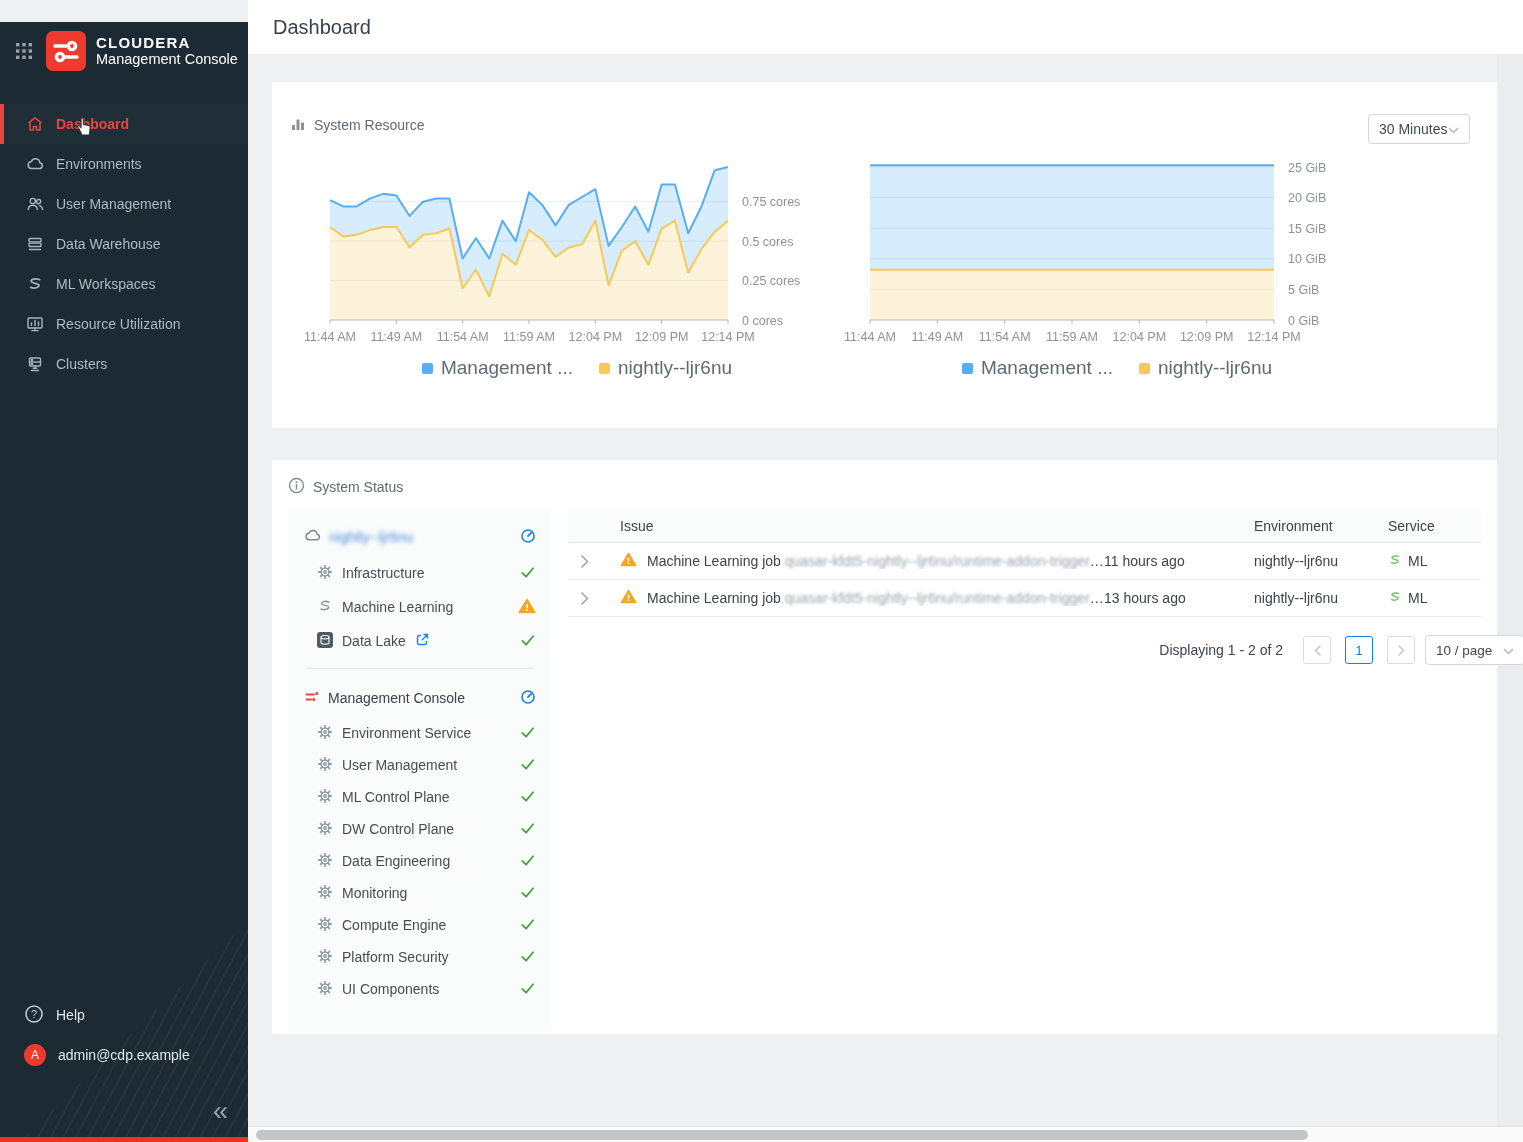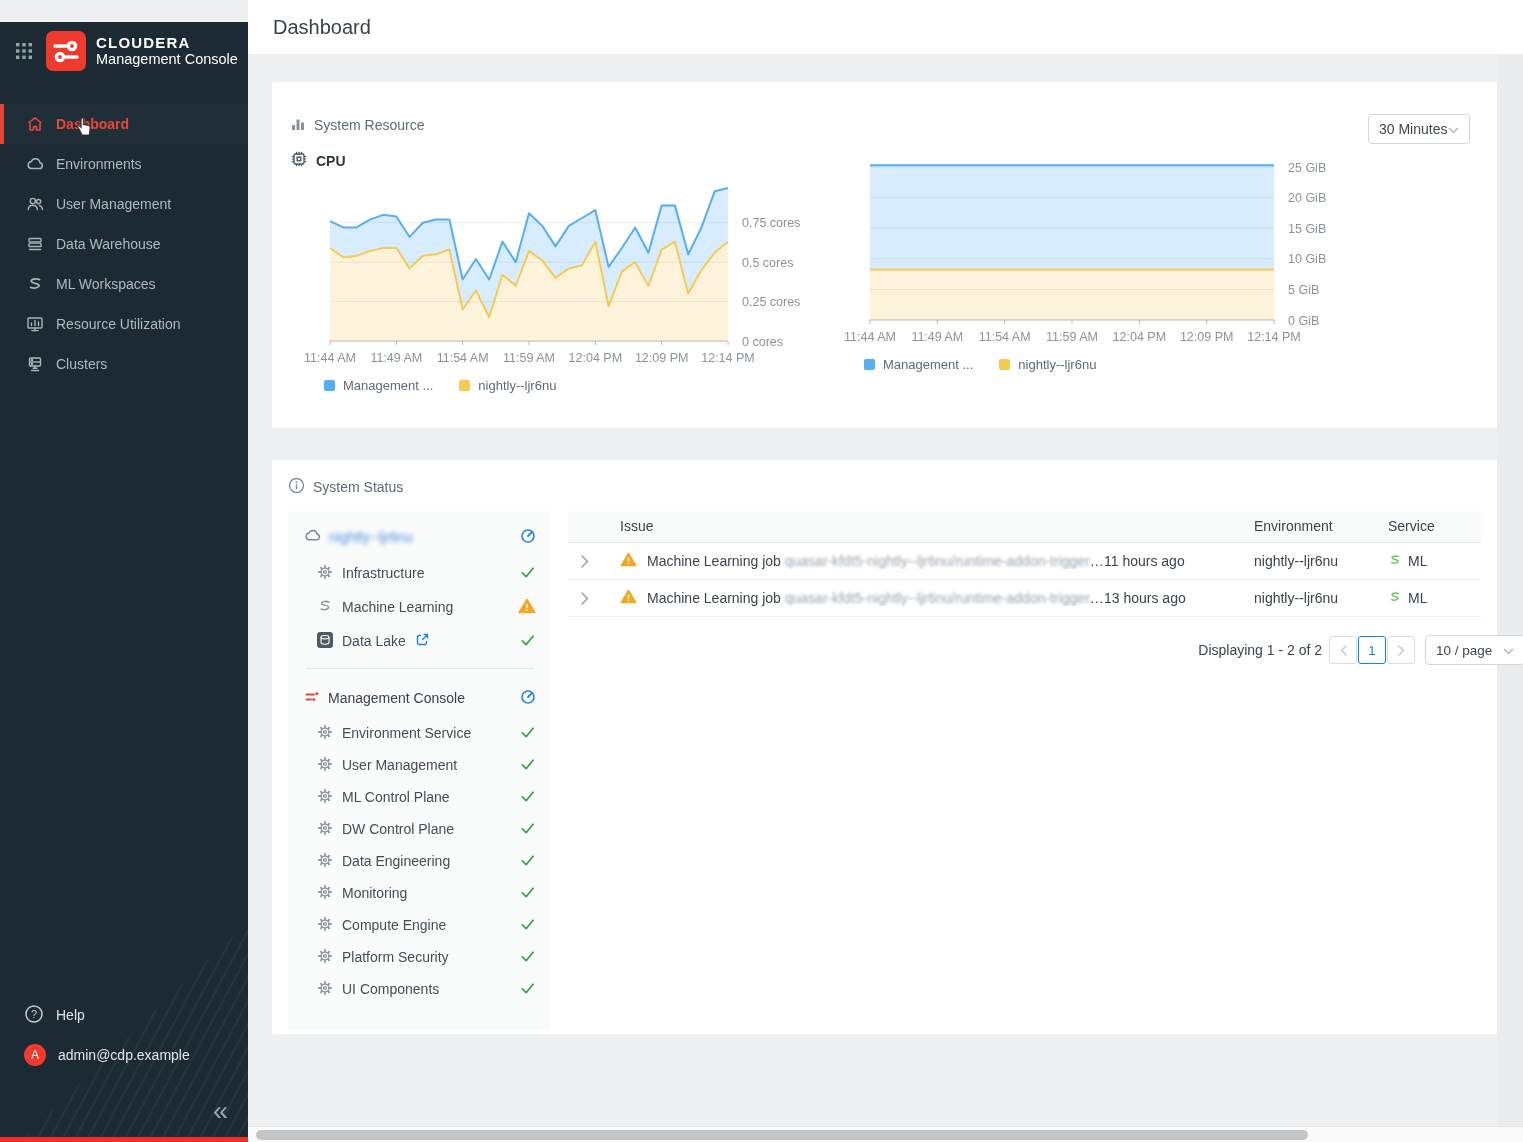--- a/index.html
+++ b/index.html
@@ -44,21 +44,21 @@
   .hscrollbar .thumb { position:absolute; left:8px; top:3px; width:1052px; height:10px; border-radius:5px; background:#c3c5c7; cursor:pointer; }
 
   .card-head { display:flex; align-items:center; gap:8px; color:#5f6b73; font-size:14px; position:relative; height:22px; }
   .time-select { position:absolute; right:9px; top:0; width:102px; height:30px; border:1px solid #d4d7d9; border-radius:4px; background:#fff;
      display:flex; align-items:center; justify-content:space-between; padding:0 10px; color:#3f474d; cursor:pointer; z-index:2; }
 
   .charts-row { display:flex; margin-top:14px; }
   .chart-block { width:540px; }
   .chart-title { display:flex; align-items:center; gap:8px; font-weight:bold; color:#2f383e; }
   .chart-svg { margin-left:8px; margin-top:2px; }
-  .legend { display:flex; gap:26px; margin-left:34px; font-size:13px; color:#5f6b73; }
+  .legend { display:flex; gap:26px; margin-left:34px; font-size:19px; color:#5f6b73;justify-content:center; }
   .lg { display:flex; align-items:center; gap:8px; }
   .sw { width:11px; height:11px; border-radius:2px; display:inline-block; }
   .card-footer { display:flex; justify-content:flex-end; align-items:center; gap:6px; margin-top:14px; color:#5f6b73; }
   .card-footer a { color:#1a82e8; text-decoration:none; cursor:pointer; }
 
   .status-body { display:flex; margin-top:12px; align-items:flex-start; }
   .status-panel { width:262px; background:#fafbfb; padding:8px 14px 26px 16px; flex-shrink:0; }
   .sp-head { display:flex; align-items:center; height:38px; gap:8px; }
   .sp-env-name { color:#4a90d9; font-weight:500; filter:blur(2px); cursor:pointer; }
   .sp-con-name { color:#39434a; font-weight:500; }
@@ -71,21 +71,21 @@
   .tgrid { display:grid; grid-template-columns:34px 1fr 150px 134px 93px; align-items:center; }
   .thead { height:33px; background:#fafbfb; border-bottom:1px solid #e8e9e9; color:#3a444b; }
   .th-issue, .issue-cell { padding-left:18px; }
   .trow { height:37px; border-bottom:1px solid #ececec; }
   .expand { display:flex; justify-content:center; cursor:pointer; }
   .issue-cell { display:flex; align-items:center; gap:10px; min-width:0; }
   .issue-txt { white-space:nowrap; overflow:hidden; text-overflow:ellipsis; }
   .job { color:#9aa3ab; filter:blur(1.5px); cursor:pointer; }
   .svc-cell { display:flex; align-items:center; gap:6px; }
 
-  .page-row { display:flex; align-items:center; justify-content:flex-end; gap:1px; margin-top:17px; position:relative; height:32px; padding-right:66px; }
+  .page-row { display:flex; align-items:center; justify-content:flex-end; gap:14px; margin-top:17px; position:relative; height:32px; padding-right:66px; }
   .pbtn { width:28px; height:28px; border:1px solid #d9dcde; border-radius:3px; background:#fff; display:flex; align-items:center; justify-content:center; cursor:pointer; }
   .pbtn.cur { border-color:#1283e0; color:#1283e0; }
   .psel { position:absolute; right:-44px; top:1px; width:100px; height:30px; border:1px solid #d4d7d9; border-radius:4px; background:#fff;
      display:flex; align-items:center; justify-content:space-between; padding:0 10px; font-size:13.5px; color:#3f474d; cursor:pointer; z-index:3; }
 </style>
 </head>
 <body>
 
 <div class="app">
 
@@ -235,32 +235,20 @@
             <span>
               <svg width="11" height="7" viewBox="0 0 11 7" fill="none" stroke="#b3b8bb" stroke-width="1.5">
                   <path d="M1 1l4.5 4.5L10 1"></path>
                 </svg>
             </span>
           </div>
         </div>
 
         <div class="charts-row">
           <div class="chart-block">
-            <div class="chart-title">
-              <span>
-                <svg width="18" height="18" viewBox="0 0 18 18" fill="none" stroke="#4a545b" stroke-width="1.4">
-                    <rect x="4" y="4" width="10" height="10" rx="1.5"></rect>
-                    <rect x="7.2" y="7.2" width="3.6" height="3.6"></rect>
-                    <g stroke-width="1.2">
-                      <path d="M6.5 4V1.8M9 4V1.8M11.5 4V1.8M6.5 16.2V14M9 16.2V14M11.5 16.2V14M4 6.5H1.8M4 9H1.8M4 11.5H1.8M16.2 6.5H14M16.2 9H14M16.2 11.5H14"></path>
-                    </g>
-                  </svg>
-              </span>
-              <span>CPU</span>
-            </div>
             <div class="chart-svg" id="cpu-chart"><svg width="512" height="202">
                   <line x1="32" y1="49.730769230769226" x2="430" y2="49.730769230769226" stroke="#ebecec" stroke-width="1"></line>
                   <line x1="32" y1="89.15384615384616" x2="430" y2="89.15384615384616" stroke="#ebecec" stroke-width="1"></line>
                   <line x1="32" y1="128.5769230769231" x2="430" y2="128.5769230769231" stroke="#ebecec" stroke-width="1"></line>
                   <polygon points="32,168 32,74.96153846153847 45.266666666666666,84.42307692307693 58.53333333333333,82.84615384615384 71.8,78.11538461538463 85.06666666666666,74.96153846153847 98.33333333333333,74.96153846153847 111.6,95.46153846153847 124.86666666666666,82.84615384615384 138.13333333333333,81.26923076923077 151.4,76.53846153846155 164.66666666666666,136.46153846153845 177.93333333333334,117.53846153846153 191.2,144.34615384615384 204.46666666666667,101.76923076923077 217.73333333333332,112.80769230769232 231,78.11538461538463 244.26666666666668,87.57692307692308 257.5333333333333,104.92307692307692 270.8,95.46153846153847 284.06666666666666,92.3076923076923 297.3333333333333,68.65384615384616 310.6,133.30769230769232 323.8666666666667,98.61538461538461 337.1333333333333,89.15384615384616 350.4,112.80769230769232 363.6666666666667,76.53846153846155 376.93333333333334,68.65384615384616 390.2,120.6923076923077 403.46666666666664,97.03846153846153 416.73333333333335,79.69230769230768 430,68.65384615384616 430,168" fill="rgba(247,202,85,0.22)"></polygon>
                   <polygon points="32,48.15384615384616 45.266666666666666,54.46153846153847 58.53333333333333,54.46153846153847 71.8,46.576923076923066 85.06666666666666,41.846153846153854 98.33333333333333,43.423076923076934 111.6,63.923076923076934 124.86666666666666,49.730769230769226 138.13333333333333,46.576923076923066 151.4,46.576923076923066 164.66666666666666,106.5 177.93333333333334,86 191.2,106.5 204.46666666666667,68.65384615384616 217.73333333333332,89.15384615384616 231,40.26923076923079 244.26666666666668,52.88461538461539 257.5333333333333,73.38461538461537 270.8,52.88461538461539 284.06666666666666,45 297.3333333333333,37.11538461538461 310.6,93.88461538461539 323.8666666666667,74.96153846153847 337.1333333333333,54.46153846153847 350.4,79.6923076923077 363.6666666666667,32.38461538461539 376.93333333333334,32.38461538461539 390.2,81.26923076923077 403.46666666666664,54.46153846153847 416.73333333333335,18.19230769230768 430,15.038461538461547 430,68.65384615384616 416.73333333333335,79.69230769230768 403.46666666666664,97.03846153846153 390.2,120.6923076923077 376.93333333333334,68.65384615384616 363.6666666666667,76.53846153846155 350.4,112.80769230769232 337.1333333333333,89.15384615384616 323.8666666666667,98.61538461538461 310.6,133.30769230769232 297.3333333333333,68.65384615384616 284.06666666666666,92.3076923076923 270.8,95.46153846153847 257.5333333333333,104.92307692307692 244.26666666666668,87.57692307692308 231,78.11538461538463 217.73333333333332,112.80769230769232 204.46666666666667,101.76923076923077 191.2,144.34615384615384 177.93333333333334,117.53846153846153 164.66666666666666,136.46153846153845 151.4,76.53846153846155 138.13333333333333,81.26923076923077 124.86666666666666,82.84615384615384 111.6,95.46153846153847 98.33333333333333,74.96153846153847 85.06666666666666,74.96153846153847 71.8,78.11538461538463 58.53333333333333,82.84615384615384 45.266666666666666,84.42307692307693 32,74.96153846153847" fill="rgba(87,174,242,0.24)"></polygon>
                   <polyline points="32,74.96153846153847 45.266666666666666,84.42307692307693 58.53333333333333,82.84615384615384 71.8,78.11538461538463 85.06666666666666,74.96153846153847 98.33333333333333,74.96153846153847 111.6,95.46153846153847 124.86666666666666,82.84615384615384 138.13333333333333,81.26923076923077 151.4,76.53846153846155 164.66666666666666,136.46153846153845 177.93333333333334,117.53846153846153 191.2,144.34615384615384 204.46666666666667,101.76923076923077 217.73333333333332,112.80769230769232 231,78.11538461538463 244.26666666666668,87.57692307692308 257.5333333333333,104.92307692307692 270.8,95.46153846153847 284.06666666666666,92.3076923076923 297.3333333333333,68.65384615384616 310.6,133.30769230769232 323.8666666666667,98.61538461538461 337.1333333333333,89.15384615384616 350.4,112.80769230769232 363.6666666666667,76.53846153846155 376.93333333333334,68.65384615384616 390.2,120.6923076923077 403.46666666666664,97.03846153846153 416.73333333333335,79.69230769230768 430,68.65384615384616" fill="none" stroke="#f7ca55" stroke-width="2" stroke-linejoin="round"></polyline>
                   <polyline points="32,48.15384615384616 45.266666666666666,54.46153846153847 58.53333333333333,54.46153846153847 71.8,46.576923076923066 85.06666666666666,41.846153846153854 98.33333333333333,43.423076923076934 111.6,63.923076923076934 124.86666666666666,49.730769230769226 138.13333333333333,46.576923076923066 151.4,46.576923076923066 164.66666666666666,106.5 177.93333333333334,86 191.2,106.5 204.46666666666667,68.65384615384616 217.73333333333332,89.15384615384616 231,40.26923076923079 244.26666666666668,52.88461538461539 257.5333333333333,73.38461538461537 270.8,52.88461538461539 284.06666666666666,45 297.3333333333333,37.11538461538461 310.6,93.88461538461539 323.8666666666667,74.96153846153847 337.1333333333333,54.46153846153847 350.4,79.6923076923077 363.6666666666667,32.38461538461539 376.93333333333334,32.38461538461539 390.2,81.26923076923077 403.46666666666664,54.46153846153847 416.73333333333335,18.19230769230768 430,15.038461538461547" fill="none" stroke="#57aef2" stroke-width="2" stroke-linejoin="round"></polyline>
                   <line x1="32" y1="168" x2="430" y2="168" stroke="#b3b7ba" stroke-width="1"></line>
                   <line x1="32" y1="168" x2="32" y2="172" stroke="#b3b7ba" stroke-width="1"></line>

